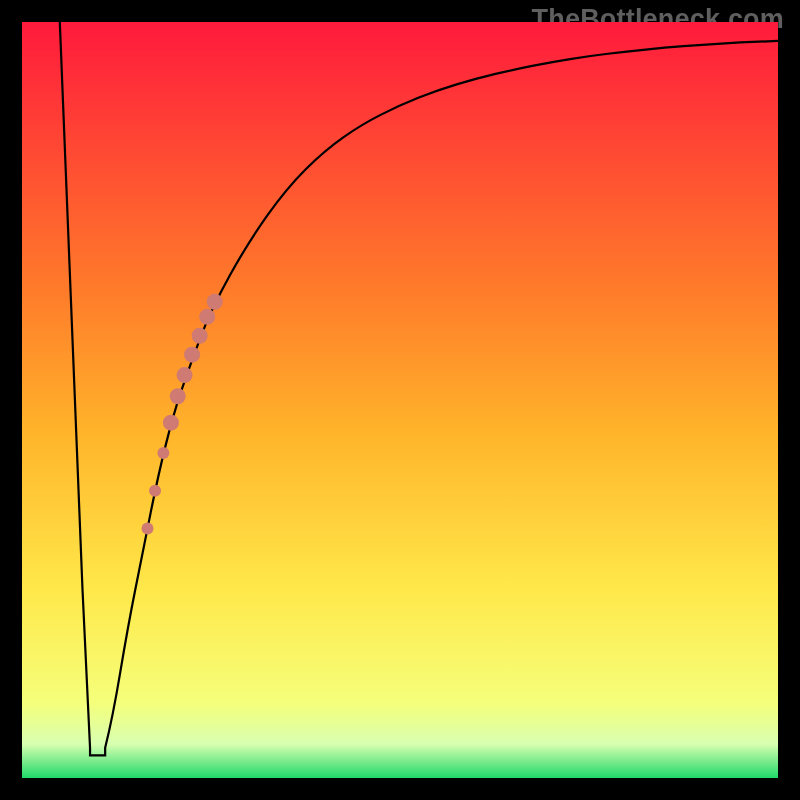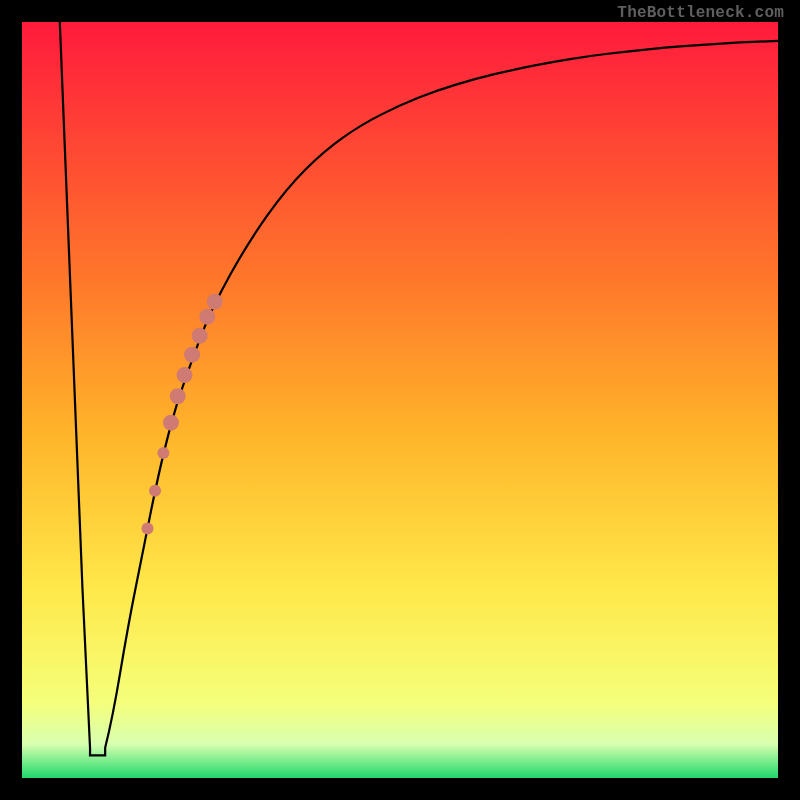--- a/index.html
+++ b/index.html
@@ -7,22 +7,22 @@
     padding: 0;
     width: 800px;
     height: 800px;
     overflow: hidden;
     background: #000;
   }
   .attribution {
     position: absolute;
     top: 4px;
     right: 16px;
-    font-family: Liberation Mono, monospace;
-    font-size: 16px;
+    font-family: Liberation Sans, sans-serif;
+    font-size: 27px;
     font-weight: bold;
     color: #5f5f5f;
     letter-spacing: 0.2px;
   }
   .frame {
     position: absolute;
     top: 22px;
     left: 22px;
     width: 756px;
     height: 756px;

